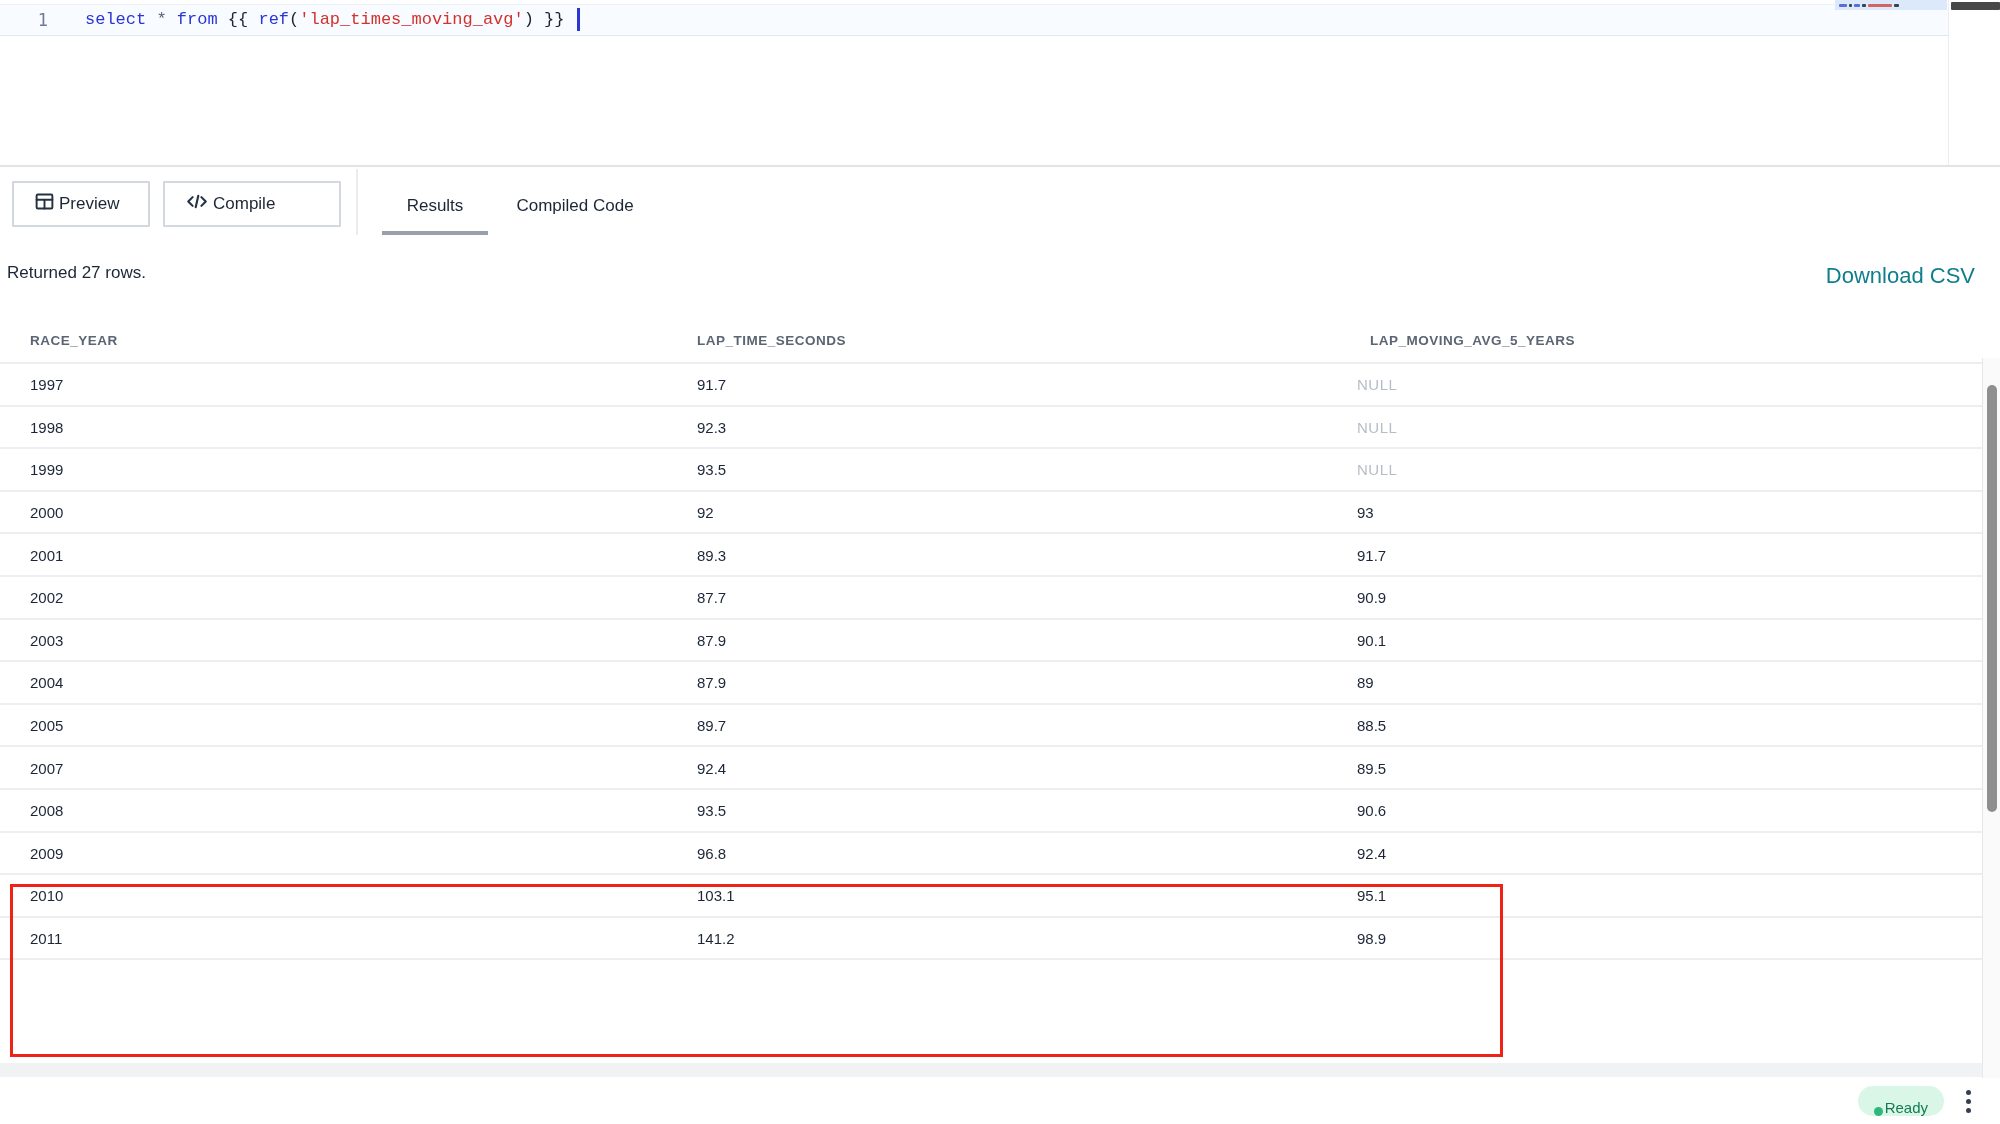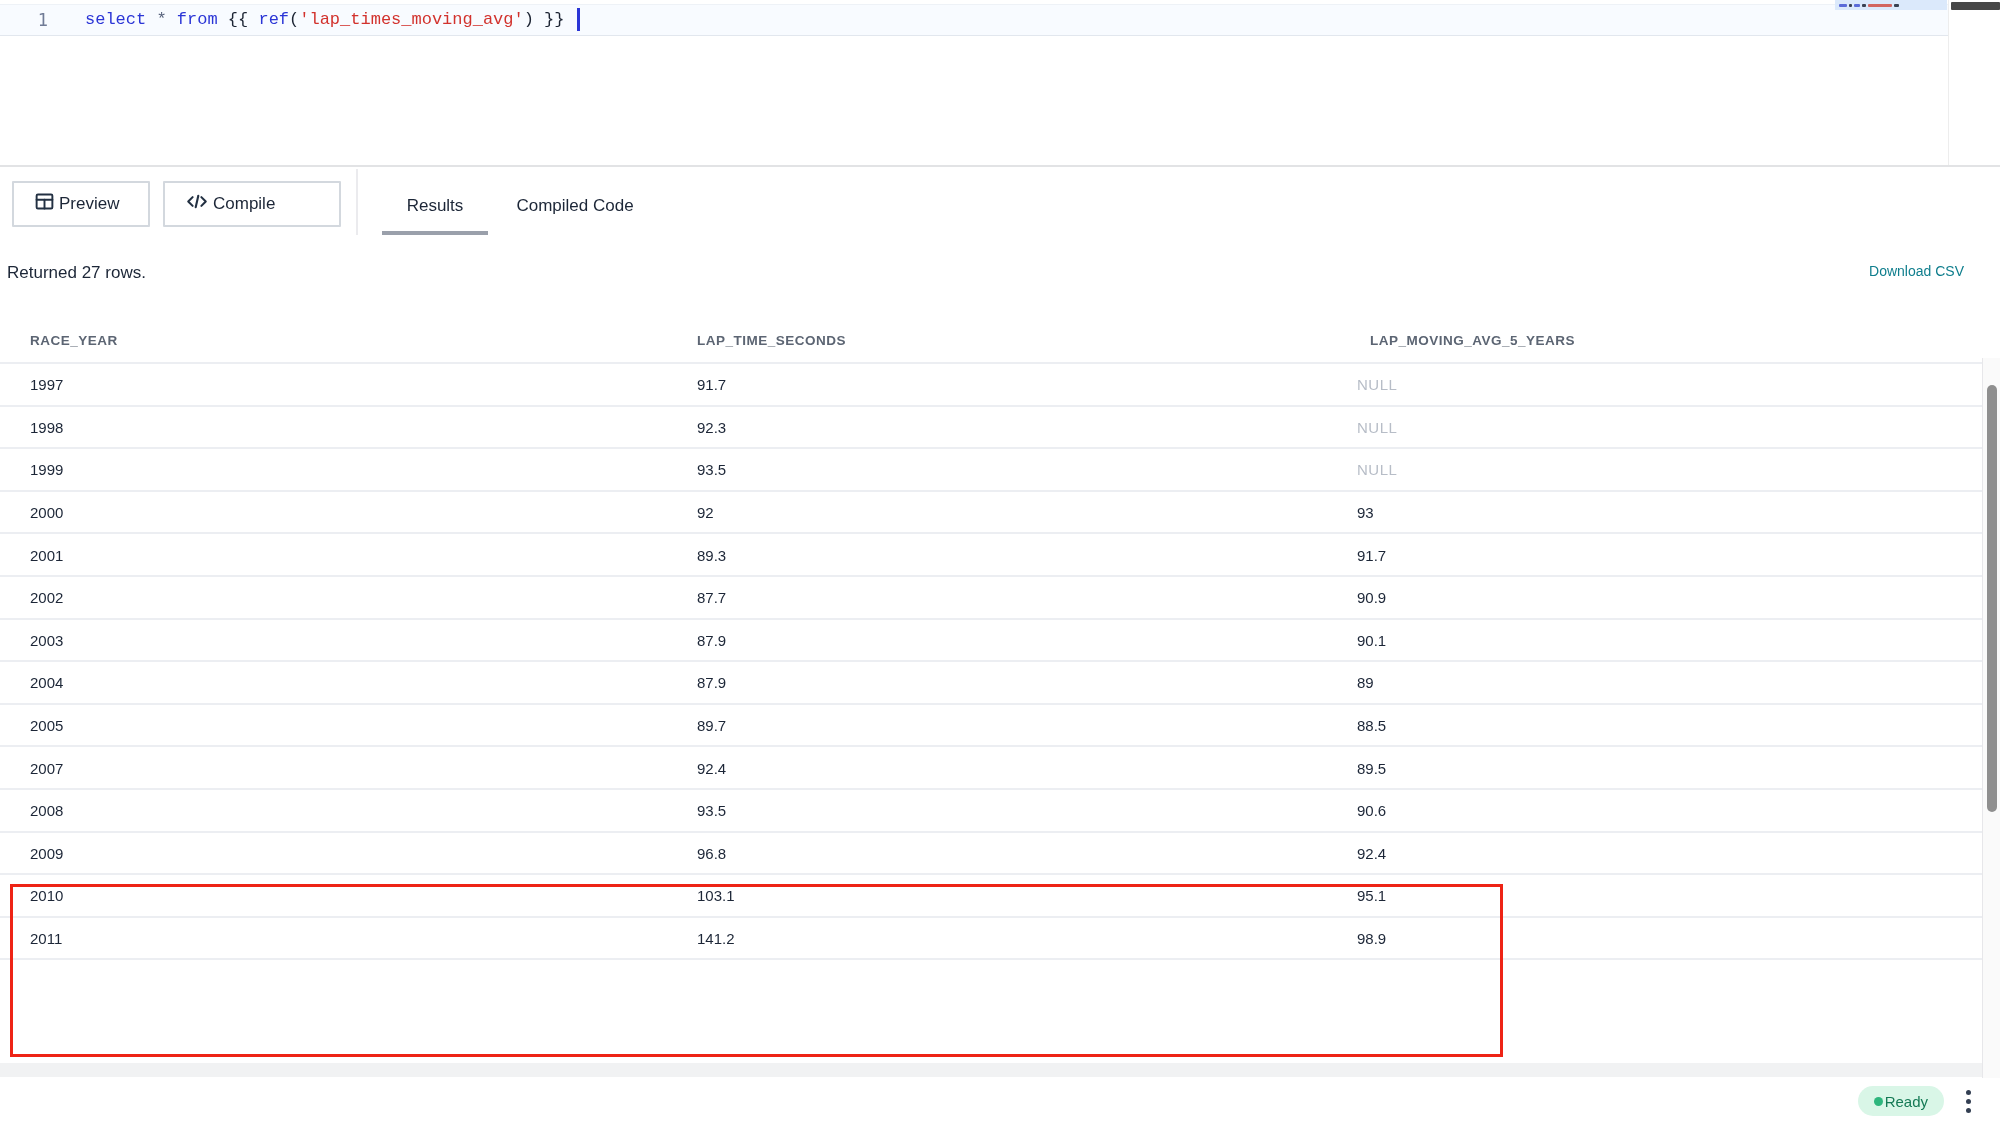--- a/index.html
+++ b/index.html
@@ -48,21 +48,21 @@
   .vdivider{position:absolute;left:356px;top:2px;width:2px;height:66px;background:#ebebee}
   .tab{position:absolute;top:12px;height:54px;display:flex;align-items:center;
     justify-content:center;font-size:17px;color:var(--text-dark);cursor:pointer}
   .tab-results{left:382px;width:106px}
   .tab-compiled{left:492px;width:166px}
   .tab.active::after{content:"";position:absolute;left:0;bottom:-2px;width:100%;height:4px;
     background:var(--tab-underline)}
 
   
   .meta-summary{position:absolute;left:7px;top:263px;font-size:17px;color:var(--text-dark)}
-  .download-csv{position:absolute;right:36px;top:263px;font-size:14px;
+  .download-csv{position:absolute;right:25px;top:263px;font-size:22px;
     color:var(--teal-link);text-decoration:none;cursor:pointer}
 
   
   .thead{position:absolute;left:0;top:318px;width:1982px;height:44px}
   .tbody{position:absolute;left:0;top:362px;width:1982px;height:699px;overflow:hidden;
     border-top:2px solid var(--row-border)}
   .trow{position:relative;width:100%;height:42.6px;border-bottom:2px solid var(--row-border)}
   .tcell,.hcell{position:absolute;top:50%;transform:translateY(-50%);white-space:nowrap}
   .tcell{font-size:15px;color:var(--text-dark)}
   .hcell{font-size:13.5px;font-weight:700;letter-spacing:.5px;color:var(--header-gray)}
@@ -76,21 +76,21 @@
   
   .hscroll{position:absolute;left:0;top:1063px;width:1982px;height:14px;background:#f1f2f3}
   .vscroll-divider{position:absolute;left:1982px;top:358px;width:1px;height:720px;background:#e7e7ea}
   .vscroll-track{position:absolute;left:1983px;top:358px;width:17px;height:720px;background:#fafafa}
   .vscroll-thumb{position:absolute;left:4px;top:27px;width:10px;height:427px;
     background:var(--scrollbar-thumb);border-radius:6px}
 
   
   .statusbar{position:absolute;left:0;top:1078px;width:2000px;height:46px;background:#fff}
   .ready-badge{position:absolute;right:56px;top:8px;height:30px;border-radius:16px;
-    background:var(--ready-bg);display:flex;align-items:center;gap:2px;padding:0 16px;
+    background:var(--ready-bg);display:flex;align-items:flex-end;gap:2px;padding:0 16px;
     font-size:15px;color:var(--ready-text);cursor:pointer}
   .ready-dot{width:9px;height:9px;border-radius:50%;background:var(--ready-dot)}
   .kebab{position:absolute;right:22px;top:3px;width:20px;height:40px;display:flex;
     flex-direction:column;align-items:center;justify-content:center;gap:4px;cursor:pointer}
   .kebab i{width:5px;height:5px;border-radius:50%;background:#333f52;display:block}
 </style>
 </head>
 <body>
 
 <div class="editor">

